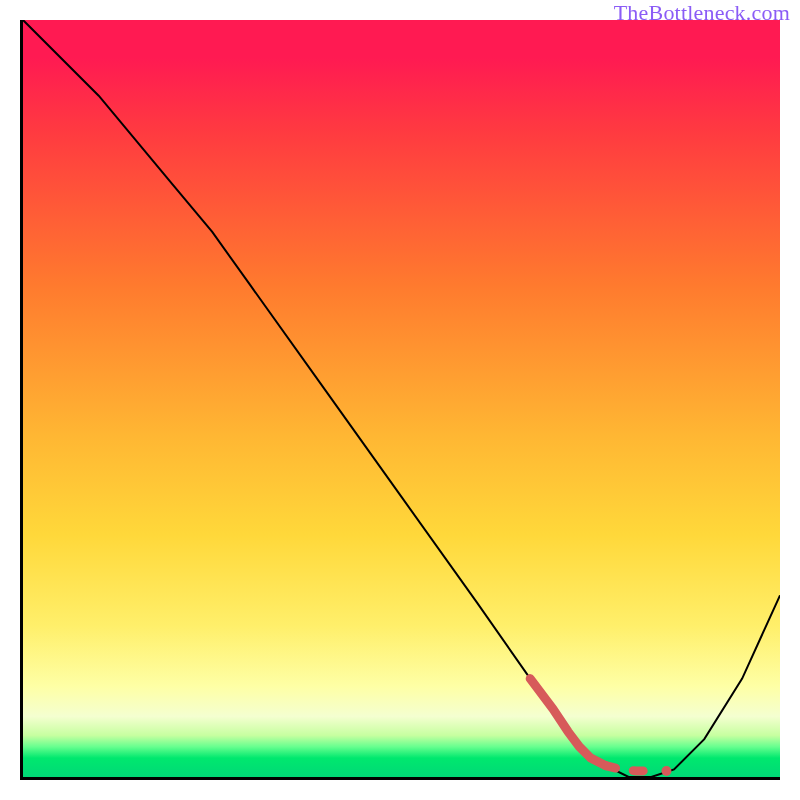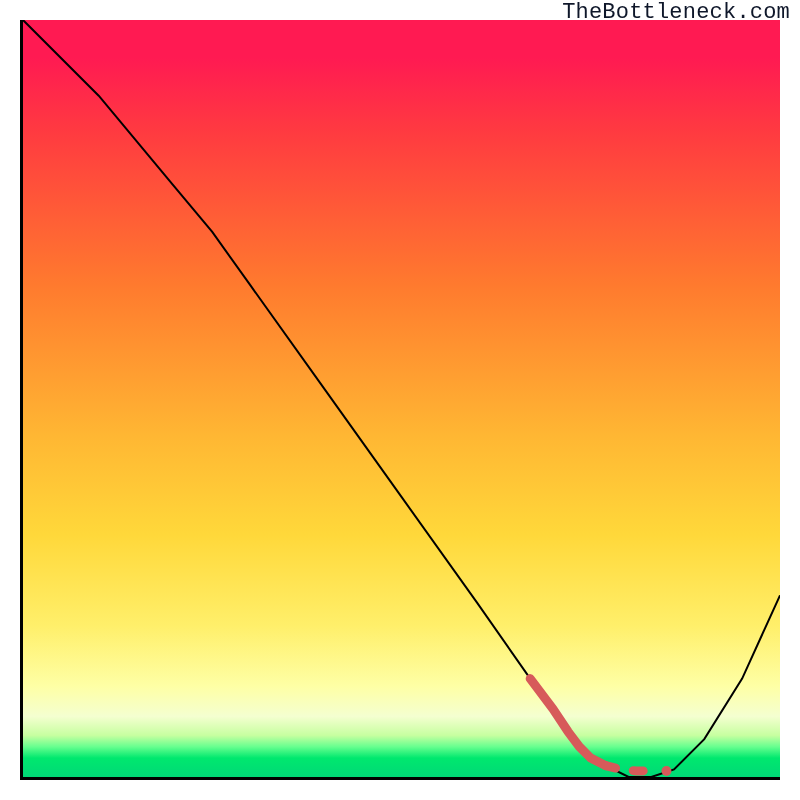--- a/index.html
+++ b/index.html
@@ -36,23 +36,23 @@
       #c7ffa0 94.5%,
       #67ff8f 96%,
       #00e86e 97.5%,
       #00d877 100%
     );
   }
   .watermark {
     position: absolute;
     top: 0px;
     right: 10px;
-    font-family: Liberation Mono, monospace;
+    font-family: Liberation Serif, serif;
     font-size: 22px;
-    color: #0f172a;
+    color: #8b5cf6;
     letter-spacing: 0.2px;
     font-weight: 500;
   }
   svg.lines {
     position: absolute;
     inset: 0;
     width: 100%;
     height: 100%;
   }
 </style>

